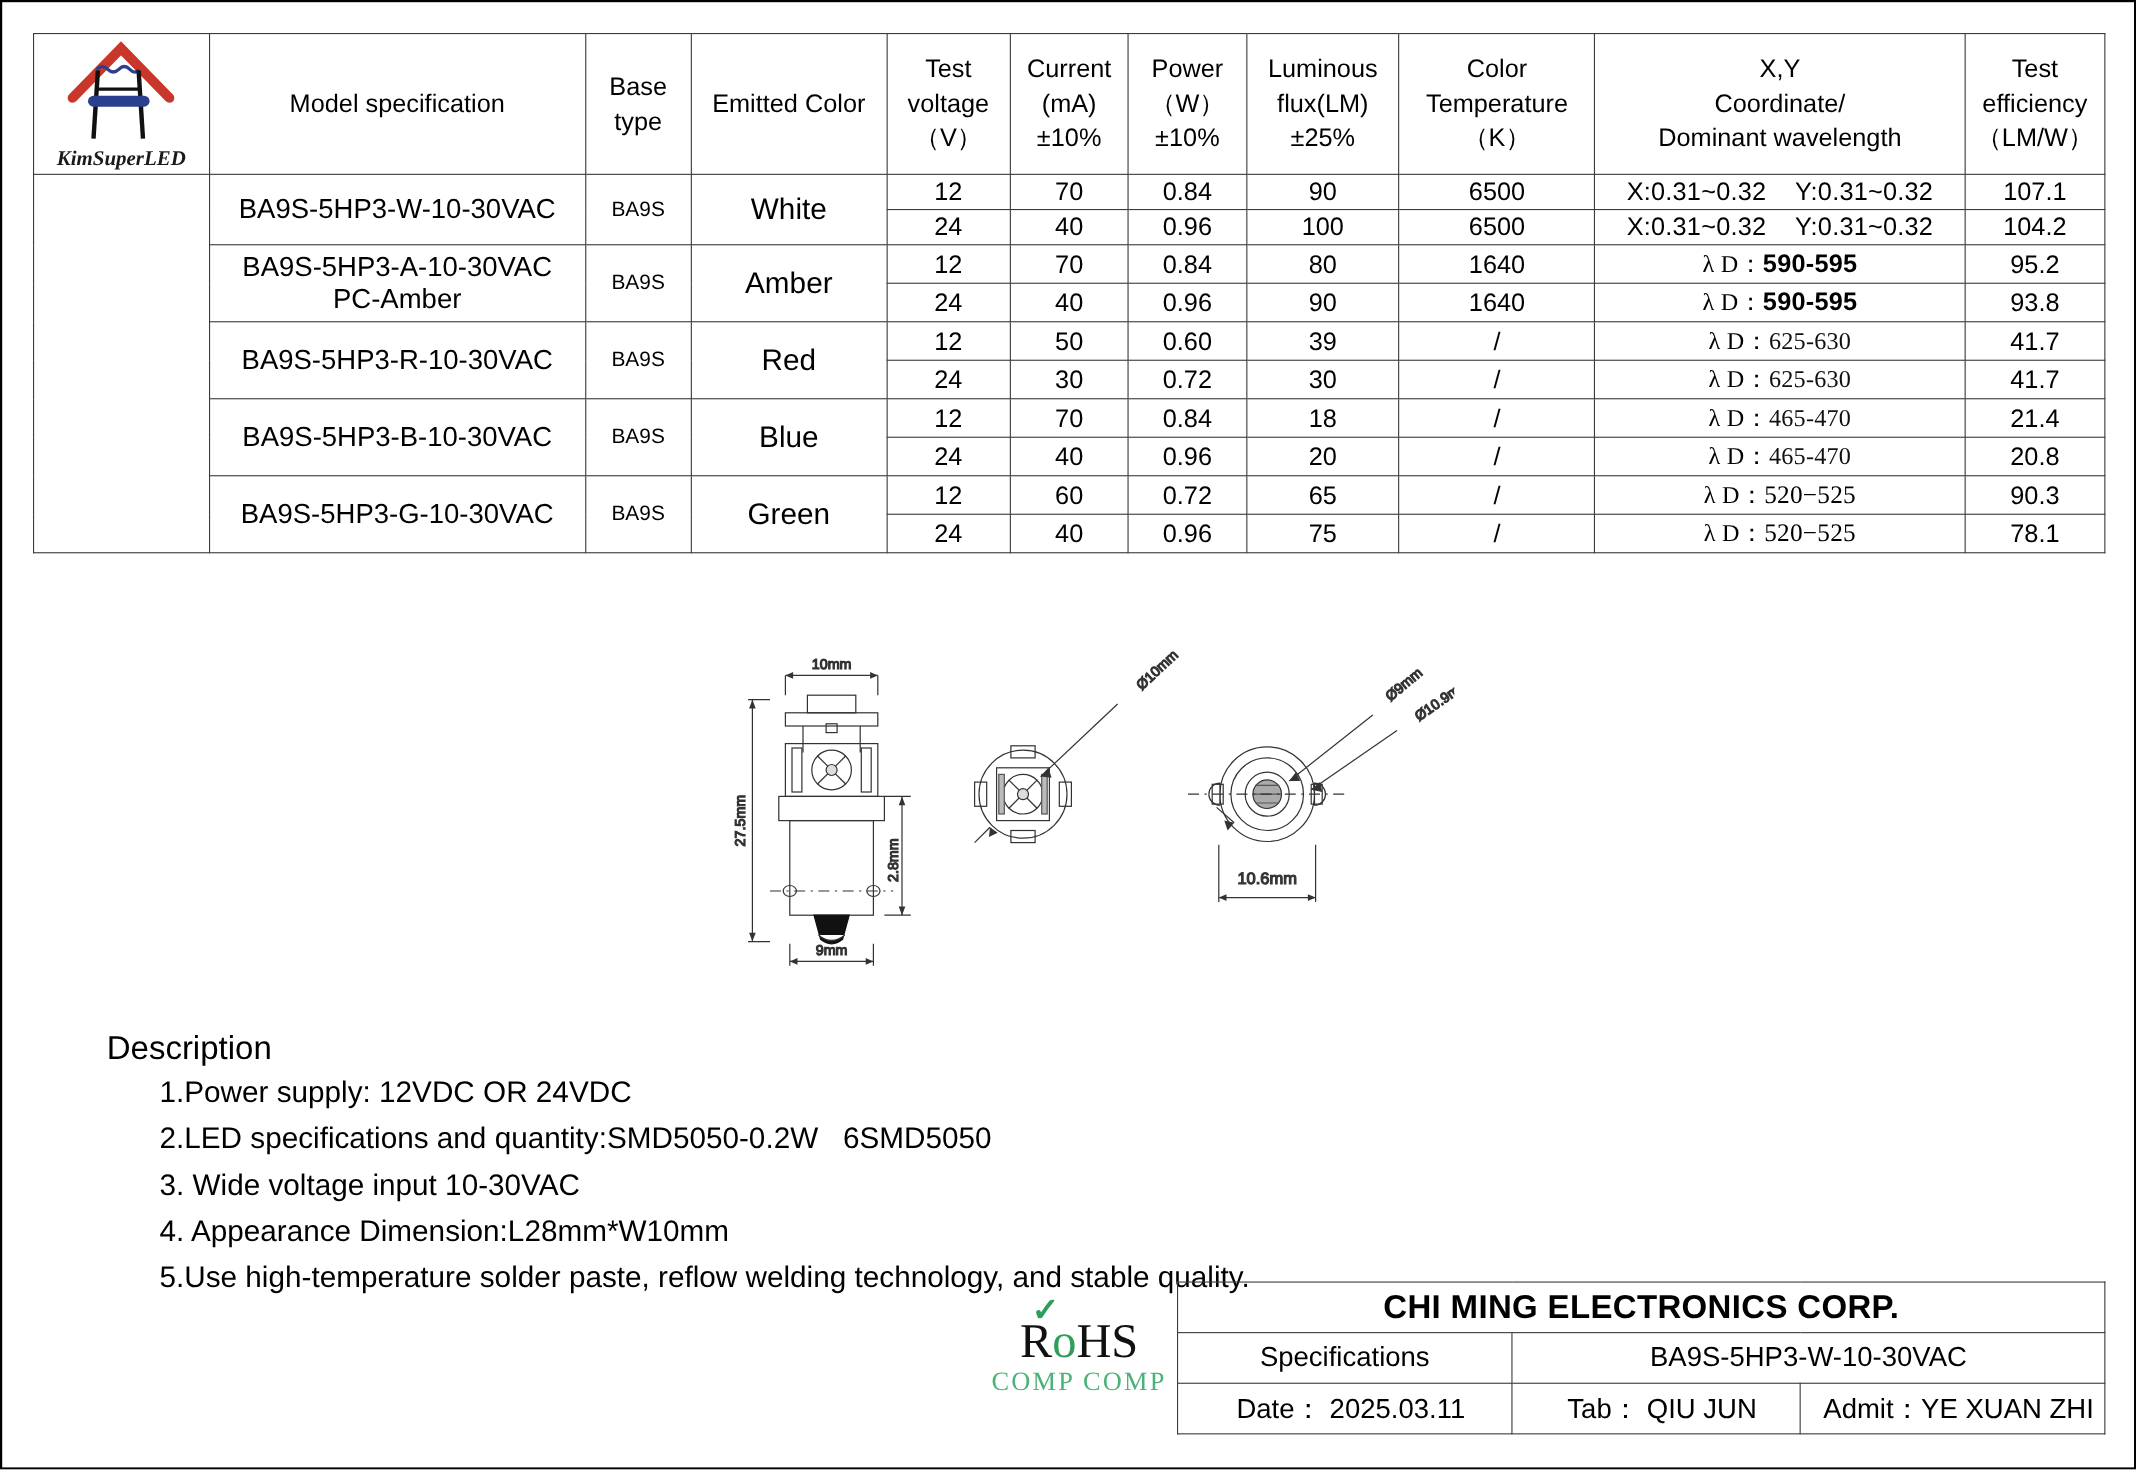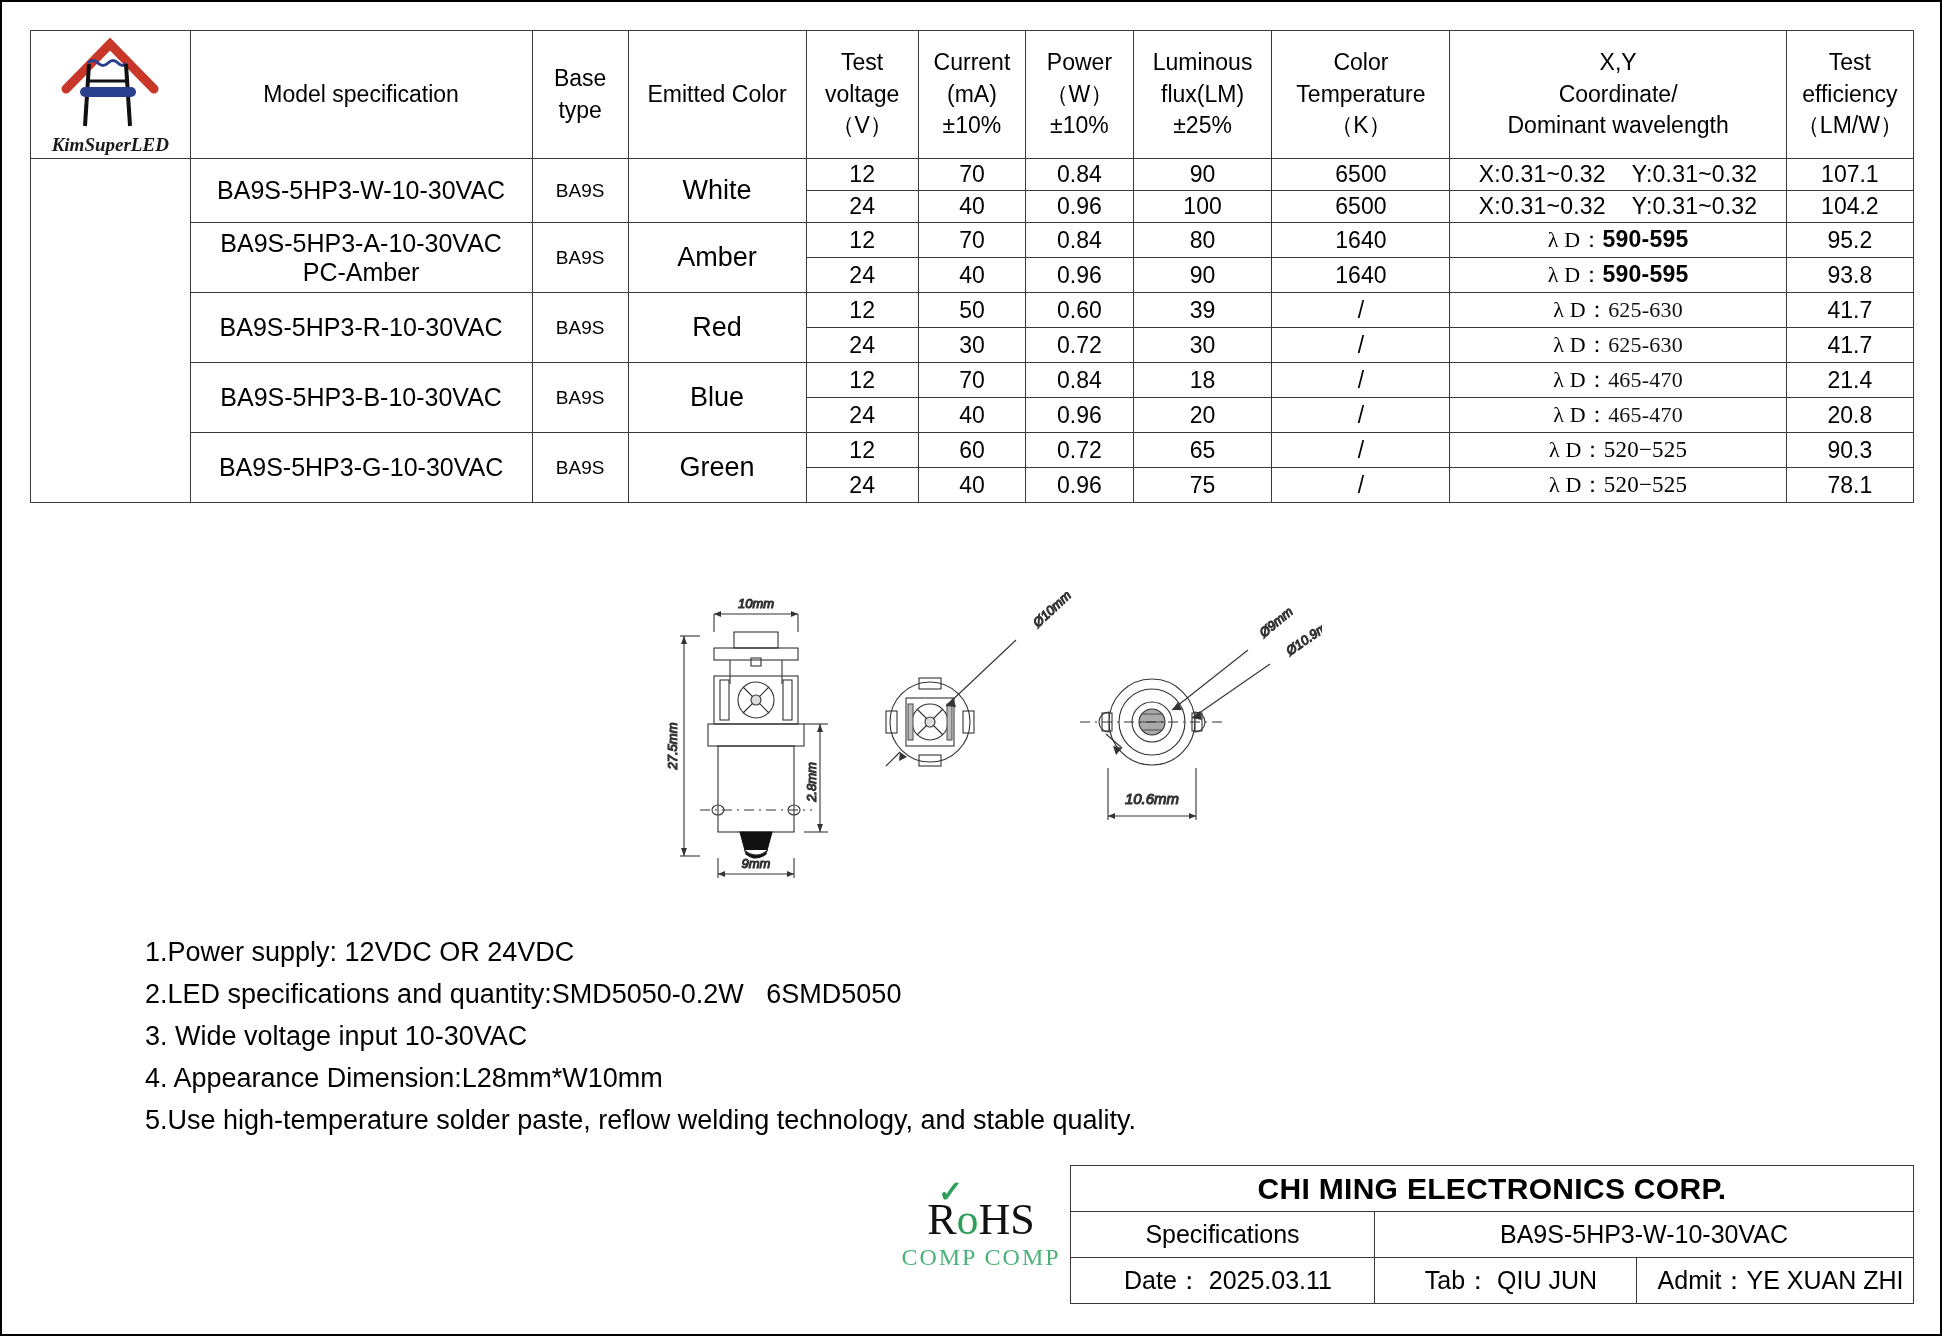--- a/index.html
+++ b/index.html
@@ -49,21 +49,21 @@
 
   
   .logo-wrap { display:flex; flex-direction:column; align-items:center; justify-content:center; height:100%; }
   .logo-name {
     font-family: "Liberation Serif", serif;
     font-style: italic; font-weight: bold;
     font-size: 19px; color: #1a1a1a; margin-top: 2px;
   }
 
   
-  #drawing { position: absolute; left: 620px; top: 590px; width: 700px; height: 290px; font-style: italic; }
+  #drawing { position: absolute; left: 620px; top: 590px; width: 700px; height: 290px; }
 
   
   #desc { position: absolute; left: 95px; top: 935px; }
   #desc .desc-title { font-size: 30px; color: #000; margin-bottom: 7px; }
   #desc .desc-line  { font-size: 27px; color: #000; margin: 0 0 11px 48px; white-space: pre; }
 
   
   #rohs { position: absolute; left: 884px; top: 1196px; width: 190px; text-align: center; }
   .rohs-main { font-family: "Liberation Serif", serif; font-size: 44px; color: #111; line-height: 1; position: relative; }
   .rohs-o { color: #2f9e5a; }
@@ -387,20 +387,21 @@
           <path d="M44 94 l-7 -3 v6 z" fill="#333" stroke="none"></path>
           <line x1="-44" y1="46" x2="-44" y2="98"></line>
           <line x1="44" y1="46" x2="44" y2="98"></line>
           <text x="0" y="82" text-anchor="middle" fill="#444" font-size="15">10.6mm</text>
         </g>
       </g>
     </svg>
   </div>
 
   <div id="desc">
+    <div class="desc-title">Description</div>
     <div id="desc-lines">
         <div class="desc-line">1.Power supply: 12VDC OR 24VDC</div>
         <div class="desc-line">2.LED specifications and quantity:SMD5050-0.2W   6SMD5050</div>
         <div class="desc-line">3. Wide voltage input 10-30VAC</div>
         <div class="desc-line">4. Appearance Dimension:L28mm*W10mm</div>
         <div class="desc-line">5.Use high-temperature solder paste, reflow welding technology, and stable quality.</div>
       </div>
   </div>
 
   <div id="rohs">

